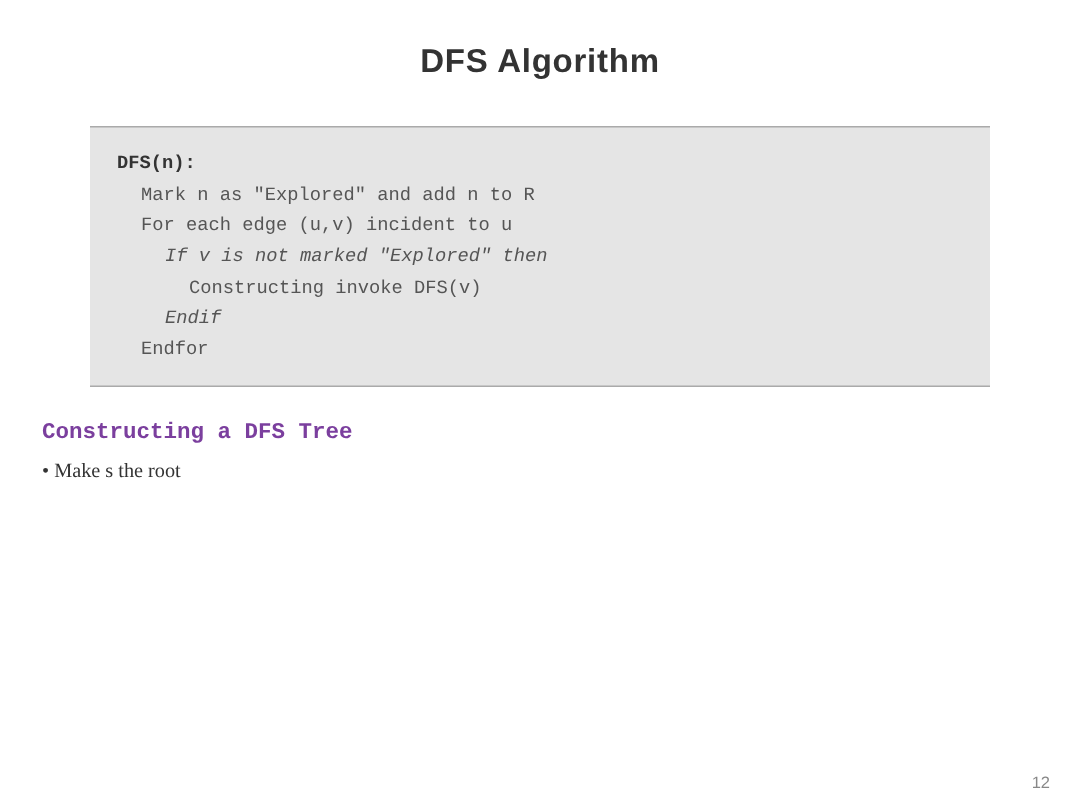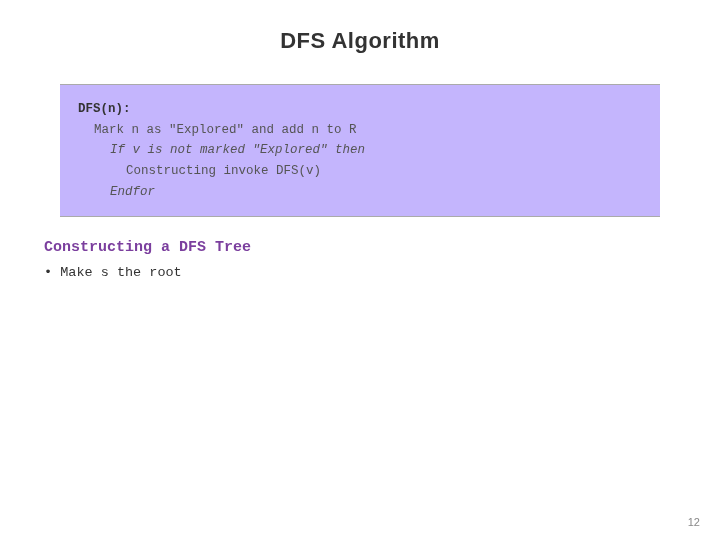--- a/index.html
+++ b/index.html
@@ -17,48 +17,48 @@
       font-weight: bold;
       color: #333;
       padding-top: 28px;
       letter-spacing: 0.5px;
     }
     .code-box {
       margin: 30px 60px 0 60px;
       border-top: 1px solid #aaa;
       border-bottom: 1px solid #aaa;
       padding: 14px 18px;
-      background: #c4b5fd;
+      background: #e5e5e5;
     }
     .code-block {
       font-family: 'Courier New', Courier, monospace;
       font-size: 12.5px;
       color: #555;
       line-height: 1.65;
     }
     .code-block .func-name {
       color: #333;
       font-weight: bold;
     }
     .bottom-section {
-      margin: 22px 60px 0 44px;
+      margin: 22px 60px 0 28px;
     }
     .section-title {
       font-size: 15px;
       color: #7b3f9e;
       font-weight: bold;
       font-family: 'Courier New', Courier, monospace;
       margin-bottom: 6px;
     }
     .bullet-list {
       list-style: none;
       padding: 0;
     }
     .bullet-list li {
-      font-family: Liberation Mono, monospace;
+      font-family: Liberation Serif, serif;
       font-size: 13.5px;
       color: #333;
       line-height: 1.7;
     }
     .bullet-list li::before {
       content: "• ";
       color: #333;
     }
     .page-number {
       position: absolute;
@@ -75,23 +75,25 @@
 <body>
 
 <h1 class="page-title">DFS Algorithm</h1>
 
 <div class="code-box">
   <div class="code-block">
     <div>
       <span class="func-name">DFS(n):</span>
     </div>
     <div class="indent1">Mark n as "Explored" and add n to R</div>
+    <div class="indent1">For each edge (u,v) incident to u</div>
     <div class="indent2">If v is not marked "Explored" then</div>
     <div class="indent3">Constructing invoke DFS(v)</div>
-    <div class="indent2">Endfor</div>
+    <div class="indent2">Endif</div>
+    <div class="indent1">Endfor</div>
   </div>
 </div>
 
 <div class="bottom-section">
   <div class="section-title">Constructing a DFS Tree</div>
   <ul class="bullet-list">
     <li>Make s the root</li>
   </ul>
 </div>
 

